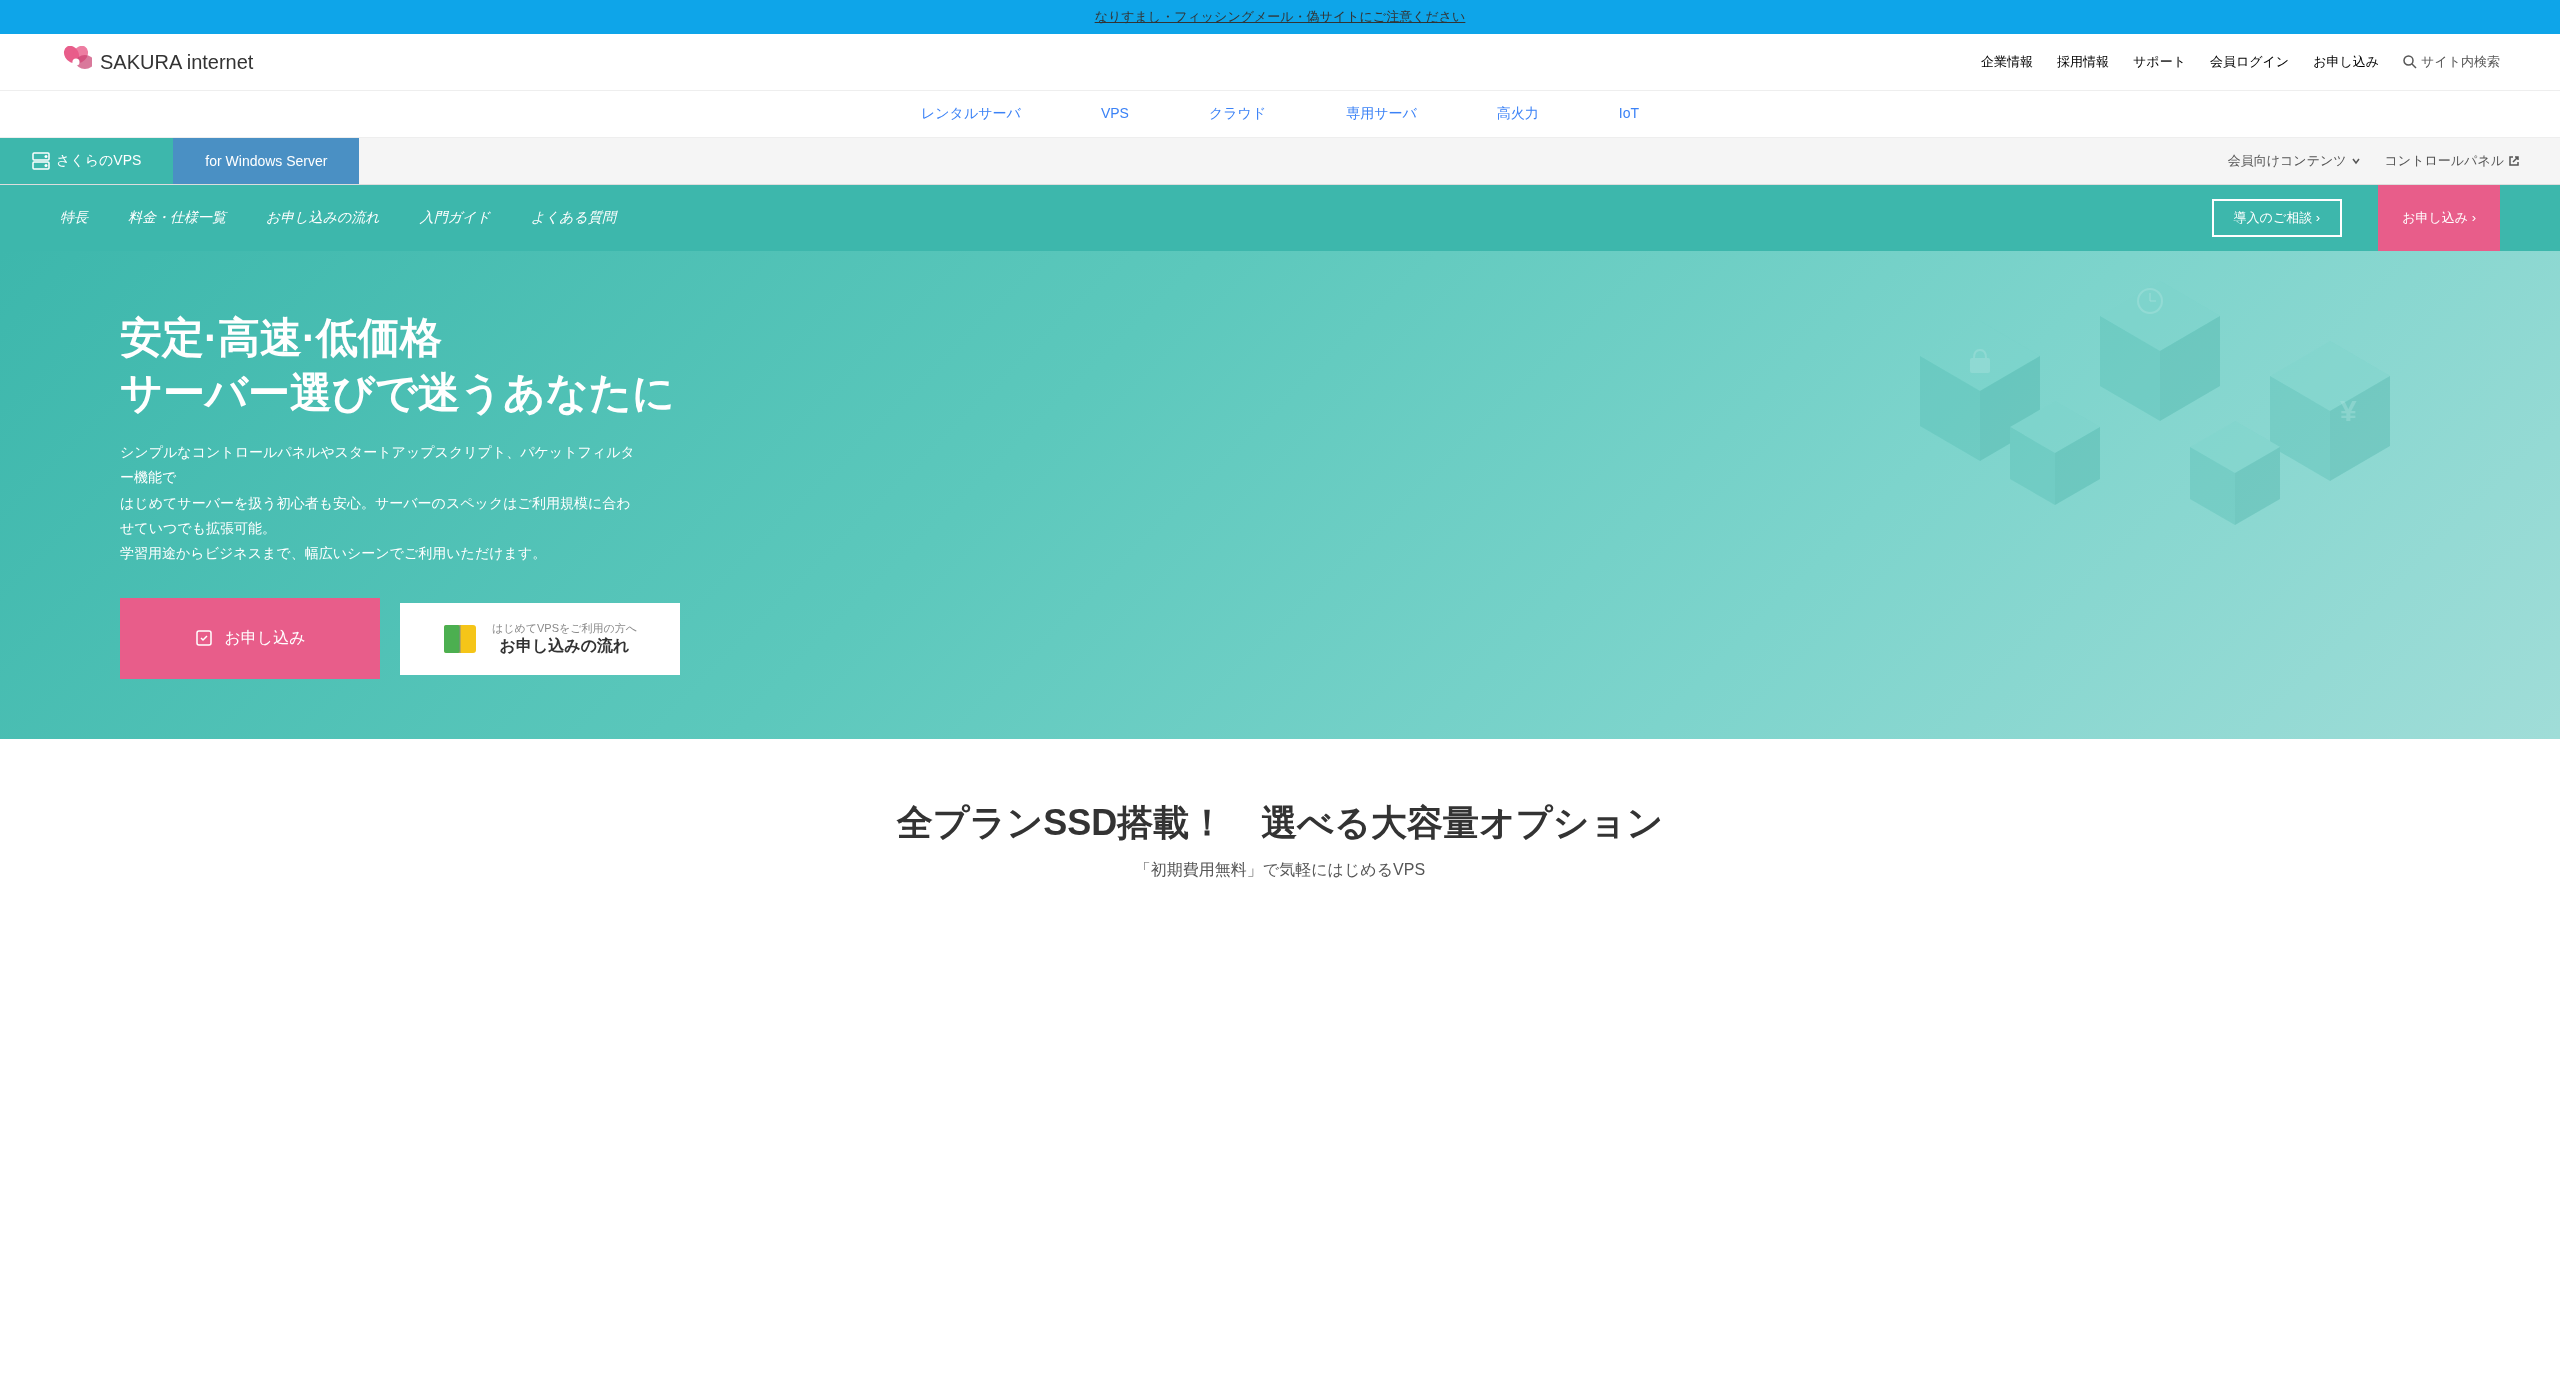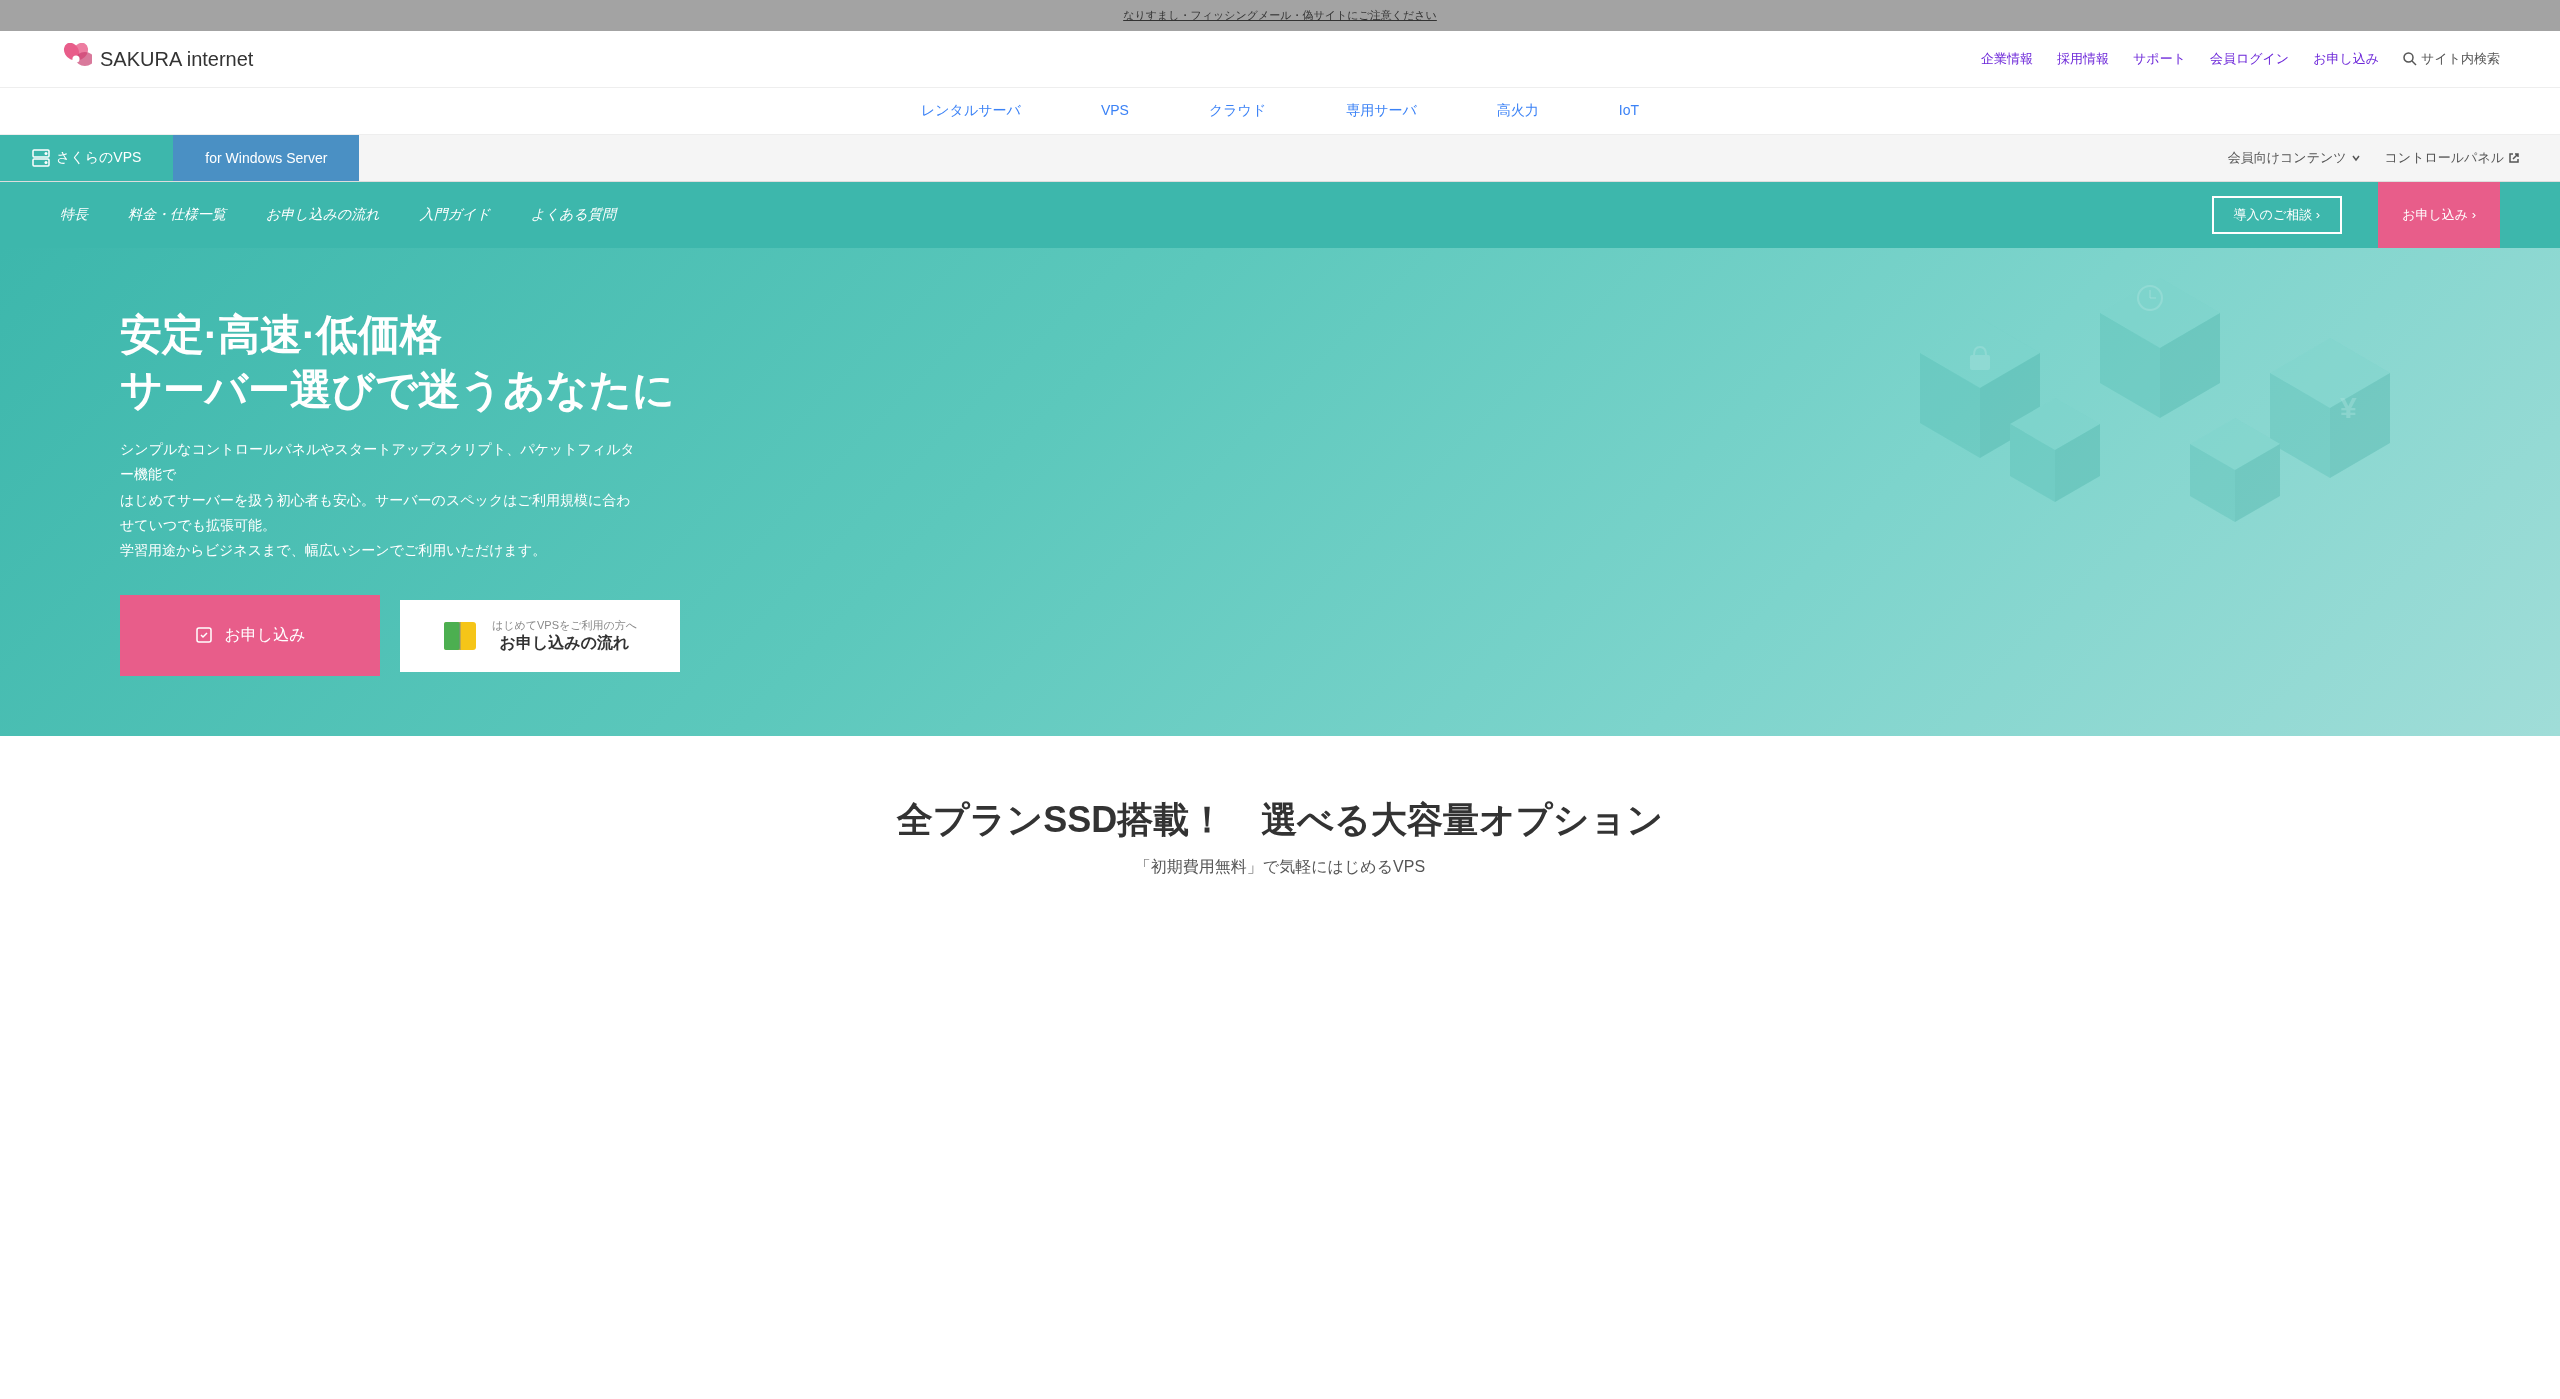--- a/index.html
+++ b/index.html
@@ -1,23 +1,23 @@
 <!DOCTYPE html>
 <html><head>
   <meta charset="utf-8">
   <style>
     * { margin: 0; padding: 0; box-sizing: border-box; }
     body { font-family: 'Hiragino Sans', 'Meiryo', sans-serif; font-size: 14px; color: #333; background: #fff; }
 
     
     .announcement-bar {
-      background: #a3a3a3;
+      background: #0ea5e9;
       text-align: center;
       padding: 8px;
-      font-size: 11px;
+      font-size: 13px;
     }
     .announcement-bar a {
       color: #333;
       text-decoration: underline;
     }
 
     
     .header {
       display: flex;
       align-items: center;
@@ -35,21 +35,21 @@
       color: #333;
     }
     .header-nav {
       display: flex;
       align-items: center;
       gap: 24px;
       font-size: 13px;
       color: #555;
     }
     .header-nav a {
-      color: #6d28d9;
+      color: #000000;
       text-decoration: none;
     }
     .search-item {
       display: flex;
       align-items: center;
       gap: 4px;
       cursor: pointer;
     }
 
     

